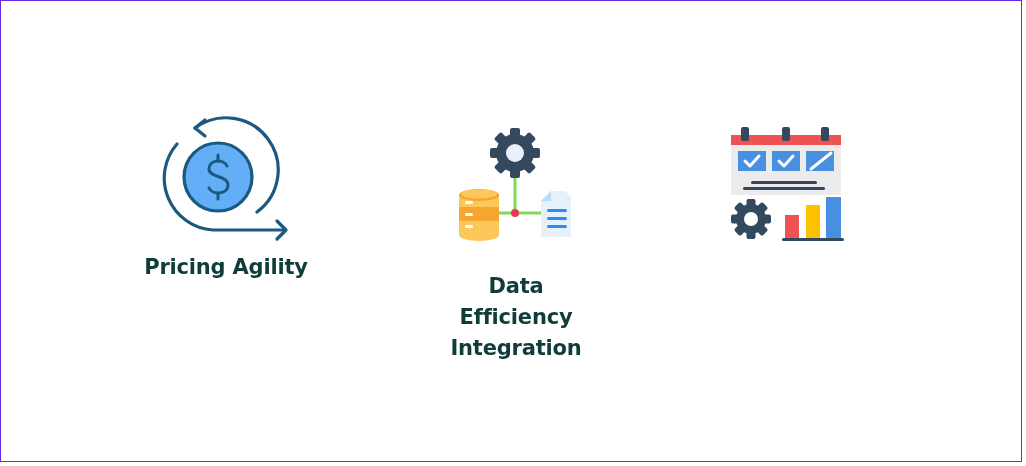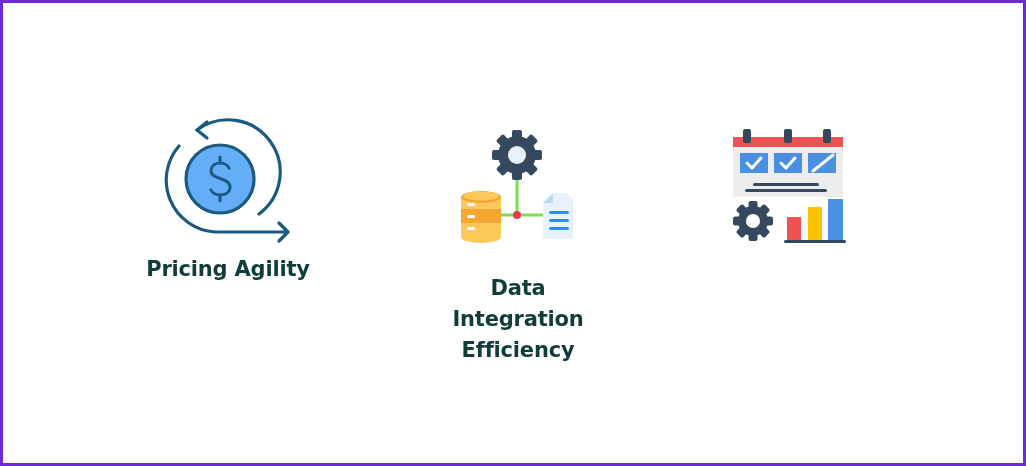--- a/index.html
+++ b/index.html
@@ -1,19 +1,19 @@
 <!DOCTYPE html>
 <html><head>
 <meta charset="utf-8">
 <style>
   html, body { margin: 0; padding: 0; }
   body { width: 1026px; height: 466px; overflow: hidden; background: #ffffff; }
   .frame {
     position: absolute; left: 0; top: 0; width: 1020px; height: 460px;
-    border: 3px solid #6d28d9; background: #ffffff;
+    border: 1px solid #6d28d9; background: #ffffff;
   }
   .item { position: absolute; text-align: center; }
   .label {
     font-family: "DejaVu Sans", sans-serif; font-weight: bold; font-size: 21px;
     color: #103d3a; line-height: 31px; letter-spacing: -0.2px;
   }
   .icon { position: absolute; }
 </style>
 </head>
 <body>
@@ -76,22 +76,22 @@
         <path d="M100 66 L 110 66 L 100 76 Z" fill="#ffffff"></path>
         <path d="M100 76 L 110 66 L 110 76 Z" fill="#b7dcf7"></path>
         <rect x="106" y="84" width="20" height="3" rx="1.5" fill="#2a8df0"></rect>
         <rect x="106" y="92" width="20" height="3" rx="1.5" fill="#2a8df0"></rect>
         <rect x="106" y="100" width="20" height="3" rx="1.5" fill="#2a8df0"></rect>
       </g>
     </svg>
   </div>
   <div class="item" style="left:400px; top:258px; width:230px;margin-top:12px;">
     <div class="label">Data</div>
+    <div class="label">Efficiency</div>
     <div class="label">Integration</div>
-    <div class="label">Efficiency</div>
   </div>
 
   <div class="icon" style="left:726px; top:124px; width:120px; height:118px;">
     <svg width="120" height="118" viewBox="0 0 120 118">
 
       <g>
         <rect x="4" y="10" width="110" height="60" fill="#ececec"></rect>
         <rect x="4" y="10" width="110" height="10" fill="#ee5253"></rect>
         <rect x="14" y="2" width="8" height="14" rx="2" fill="#34495e"></rect>
         <rect x="55" y="2" width="8" height="14" rx="2" fill="#34495e"></rect>

